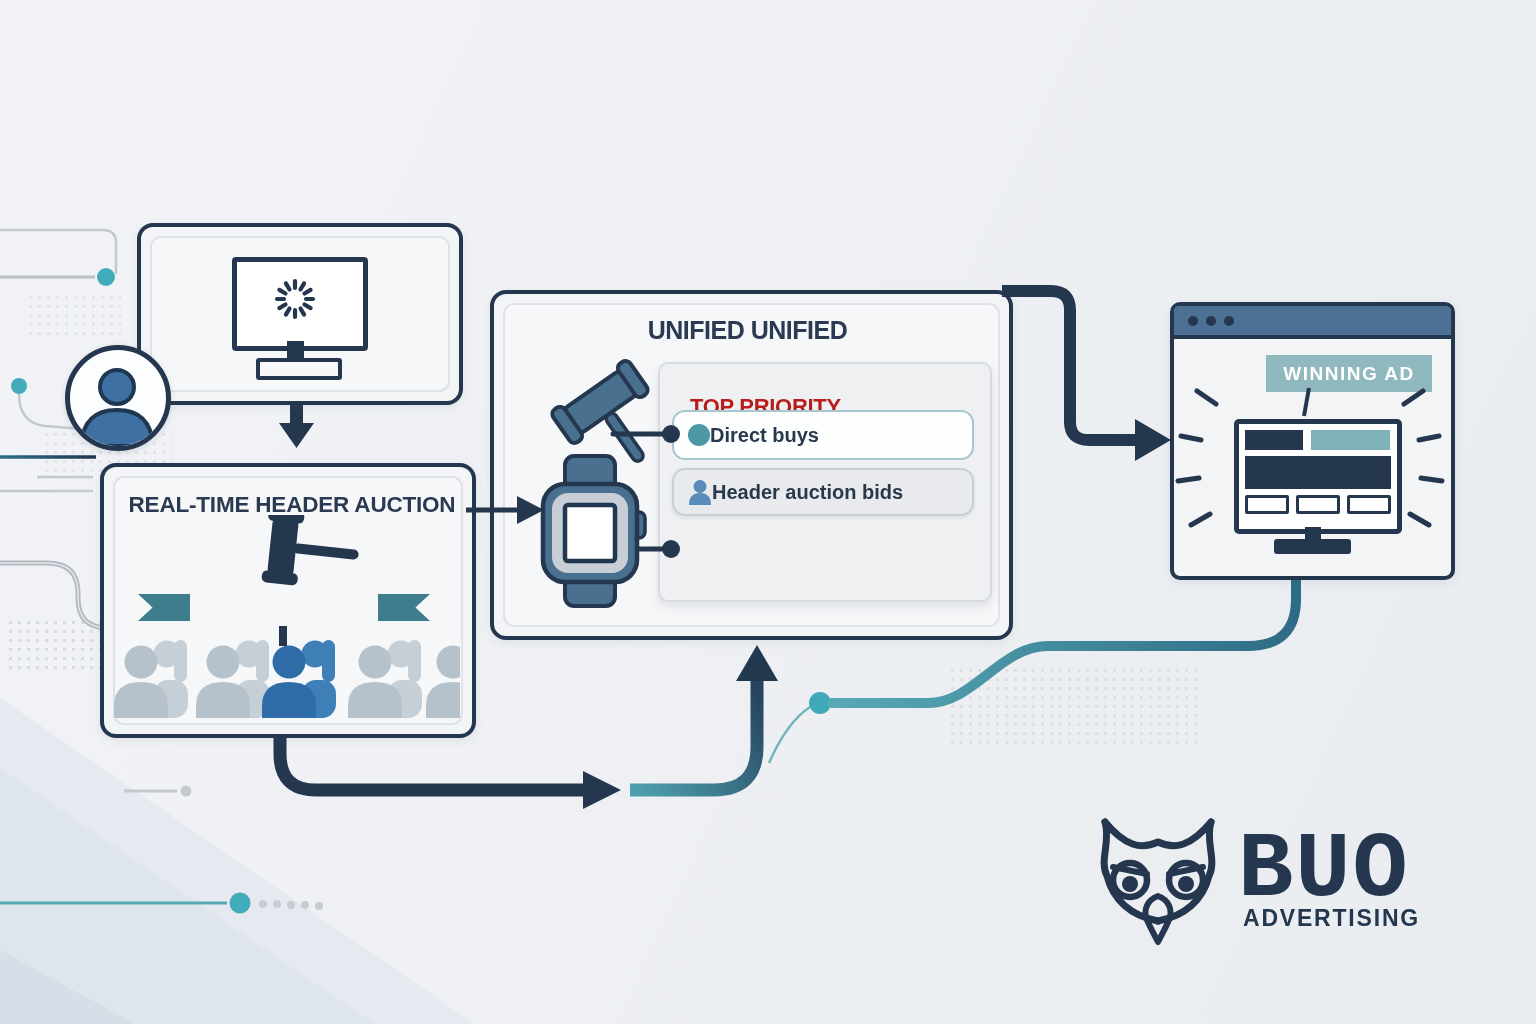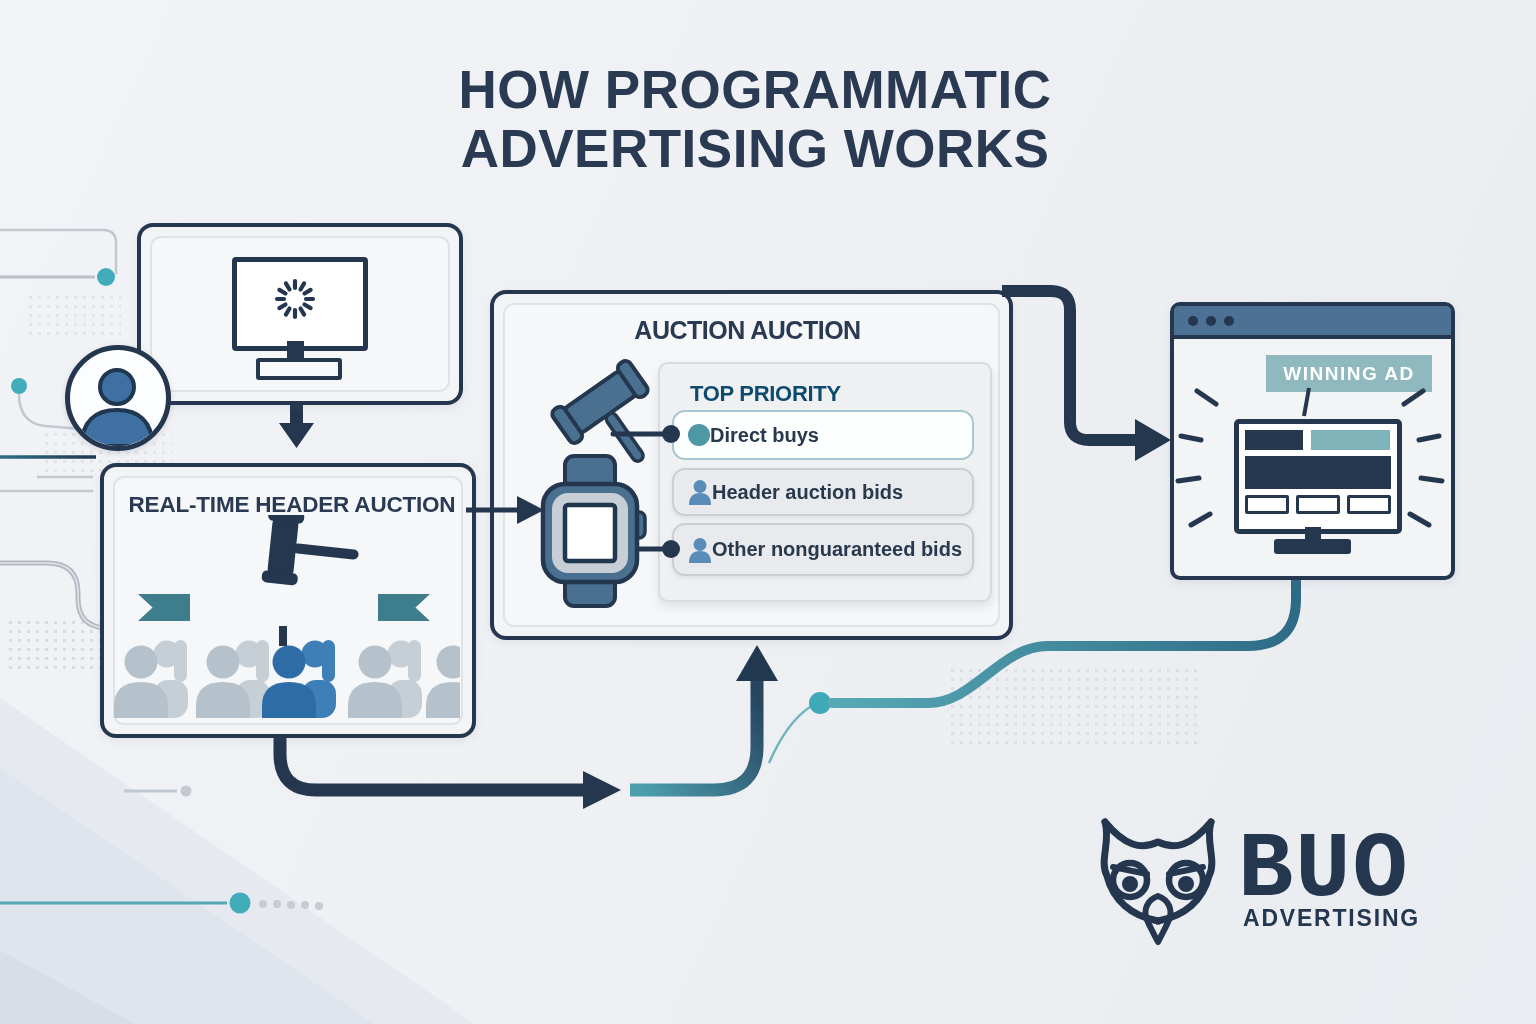--- a/index.html
+++ b/index.html
@@ -37,21 +37,21 @@
   .ribbon-stub{position:absolute;left:279px;top:626px;width:8px;height:20px;background:var(--navy,#24374F);z-index:1;}
   
   .pp.g .arm,.pp.g .bh,.pp.g .bb{fill:var(--peopleGrayLight,#C7CFD6);}
   .pp.g .fh,.pp.g .fb{fill:var(--peopleGray,#B6C2CB);}
   .pp.b .arm,.pp.b .bh,.pp.b .bb{fill:var(--peopleBlueLight,#3F7FB8);}
   .pp.b .fh,.pp.b .fb{fill:var(--peopleBlue,#2E6CA7);}
   
   .ua-title{position:absolute;left:490px;top:316px;width:515px;text-align:center;font-weight:bold;font-size:25px;letter-spacing:-.5px;color:#2A3A52;}
   .panel{position:absolute;left:658px;top:362px;width:330px;height:236px;background:var(--panelBg,#EEF0F2);
     border:2px solid #d7dade;border-radius:10px;box-shadow:0 5px 10px rgba(120,130,150,.18);}
-  .panel-title{position:absolute;left:30px;top:17px;font-weight:bold;font-size:22px;letter-spacing:-.3px;color:#0c4a6e;}
+  .panel-title{position:absolute;left:30px;top:30px;font-weight:bold;font-size:22px;letter-spacing:-.3px;color:#b91c1c;}
   .row{position:absolute;left:12px;width:302px;display:flex;align-items:center;padding-left:14px;box-sizing:border-box;border-radius:13px;font-size:20px;font-weight:600;color:var(--textNavy,#28394E);}
   .row1{top:46px;height:50px;background:var(--rowWhiteBg,#FDFEFE);border:2px solid var(--rowTealBorder,#A8C6D0);}
   .row2{top:104px;height:48px;background:var(--rowGrayBg,#E8EAED);border:2px solid var(--rowGrayBorder,#C9CED5);box-shadow:0 2px 4px rgba(120,130,150,.15);text-align:center;}
   .row3{top:159px;height:53px;background:var(--rowGrayBg,#E8EAED);border:2px solid var(--rowGrayBorder,#C9CED5);box-shadow:0 2px 4px rgba(120,130,150,.15);}
   .bullet{width:22px;height:22px;border-radius:50%;background:var(--bulletTeal,#4E98A6);flex:none;}
   
   .browser{position:absolute;left:1170px;top:302px;width:277px;height:270px;background:var(--boxBg,#F3F4F6);border:4px solid var(--navy,#24374F);border-radius:10px;box-shadow:0 3px 8px rgba(100,110,130,.12);}
   .bbar{position:absolute;left:0;top:0;right:0;height:29px;background:var(--browserBar,#4D7194);border-bottom:4px solid var(--navy,#24374F);border-radius:5px 5px 0 0;display:flex;align-items:center;gap:8px;padding-left:14px;}
   .bdot{width:10px;height:10px;border-radius:50%;background:var(--navy,#24374F);}
   .wlabel{position:absolute;left:60px;top:49px;width:166px;height:37px;background:var(--winningLabelBg,#8FB9BE);
@@ -134,24 +134,20 @@
     <g>
       <path d="M630 790 H714 Q757 790 757 747 V678" stroke="url(#gradUp)" stroke-width="13" fill="none"></path>
       <polygon points="736,681 778,681 757,645" fill="#22384F"></polygon>
       <path d="M769 763 Q787 722 810 707" stroke="#64AEB9" stroke-width="2.5" fill="none" opacity=".9"></path>
     </g>
     <circle cx="820" cy="703" r="11" fill="#3FA9B8"></circle>
 
     <path d="M832 703 H928 C974 703 1000 646 1048 646 H1248 Q1296 646 1296 599 V574" stroke="url(#gradS)" stroke-width="10" fill="none" stroke-linecap="round"></path>
   </svg>
 
-  <div class="title">
-    <div>HOW PROGRAMMATIC</div>
-    <div>ADVERTISING WORKS</div>
-  </div>
 
   <div class="box" style="left:137px;top:223px;width:318px;height:174px">
     <div class="inner"></div>
   </div>
   <div class="monitor-screen">
     <svg style="left:36px;top:15px" width="44" height="44" viewBox="0 0 44 44">
       <g class="navy-s" stroke-width="4.2" stroke-linecap="round">
         <line x1="33" y1="22" x2="40" y2="22"></line>
           <line x1="31.5" y1="27.5" x2="37.6" y2="31.1"></line>
         <line x1="27.5" y1="31.5" x2="31.1" y2="37.6"></line>
@@ -225,21 +221,21 @@
         <circle class="bh" cx="53" cy="14" r="13.5"></circle>
       <rect class="bb" x="40" y="40" width="34" height="38" rx="14"></rect>
         <circle class="fh" cx="27" cy="22" r="16.5"></circle>
       <path class="fb" d="M0 78 V66 Q0 42 27 42 Q54 42 54 66 V78 Z"></path>
     </g>
   </svg>
 
   <div class="box" style="left:490px;top:290px;width:515px;height:342px">
     <div class="inner"></div>
   </div>
-  <div class="ua-title">AUCTION AUCTION</div>
+  <div class="ua-title">UNIFIED UNIFIED</div>
   <svg style="left:540px;top:350px" width="125" height="125" viewBox="0 0 125 125">
     <g transform="translate(60,52) rotate(-35)">
       <rect x="-5.5" y="15" width="11" height="56" rx="5.5" class="slate-f" stroke-width="3.5"></rect>
       <rect x="-38" y="-15" width="76" height="30" rx="9" class="slate-f" stroke-width="4"></rect>
       <rect x="-47" y="-20" width="14" height="40" rx="6" class="slate-f" stroke-width="4"></rect>
       <rect x="33" y="-20" width="14" height="40" rx="6" class="slate-f" stroke-width="4"></rect>
     </g>
   </svg>
   <svg style="left:535px;top:450px" width="114" height="162" viewBox="0 0 114 162">
     <rect x="30" y="6" width="50" height="42" rx="9" class="slate-f" stroke-width="4"></rect>
@@ -254,27 +250,20 @@
     <div class="row row1">
       <span class="bullet"></span>
       <span>Direct buys</span>
     </div>
     <div class="row row2">
       <svg style="position:static" width="24" height="26" viewBox="0 0 24 26">
         <circle cx="12" cy="7.5" r="6.5" fill="#5A8CBA"></circle>
           <path d="M1 26 Q1 14 12 14 Q23 14 23 26 Z" fill="#5A8CBA"></path>
       </svg>
       <span>Header auction bids</span>
-    </div>
-    <div class="row row3">
-      <svg style="position:static" width="24" height="26" viewBox="0 0 24 26">
-        <circle cx="12" cy="7.5" r="6.5" fill="#5A8CBA"></circle>
-          <path d="M1 26 Q1 14 12 14 Q23 14 23 26 Z" fill="#5A8CBA"></path>
-      </svg>
-      <span>Other nonguaranteed bids</span>
     </div>
   </div>
 
   <div class="browser">
     <div class="bbar">
       <span class="bdot"></span>
       <span class="bdot"></span>
       <span class="bdot"></span>
     </div>
     <div class="wlabel">

